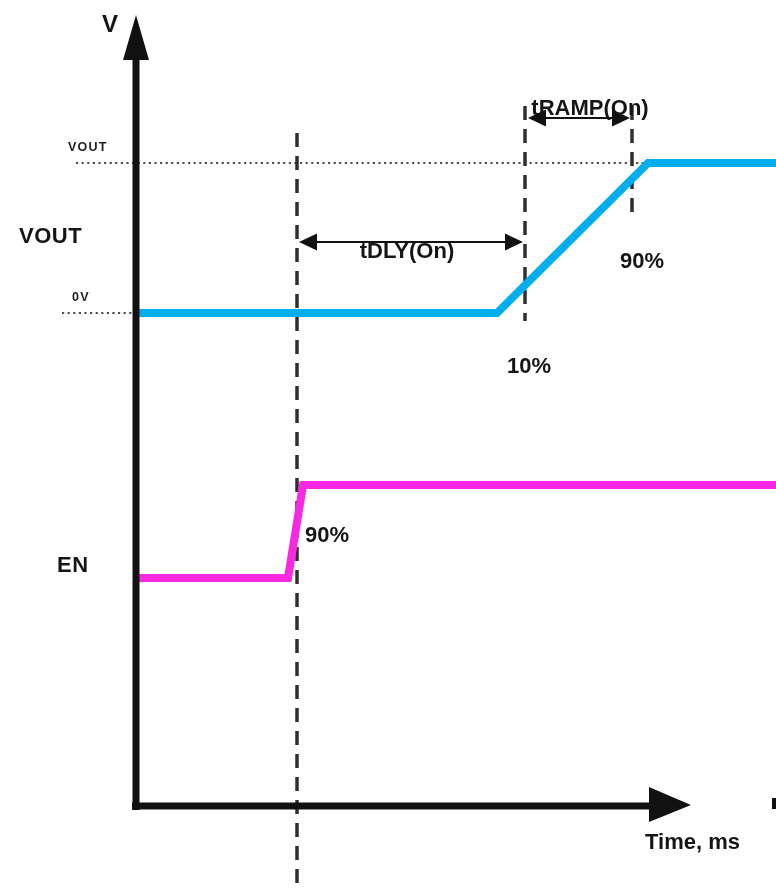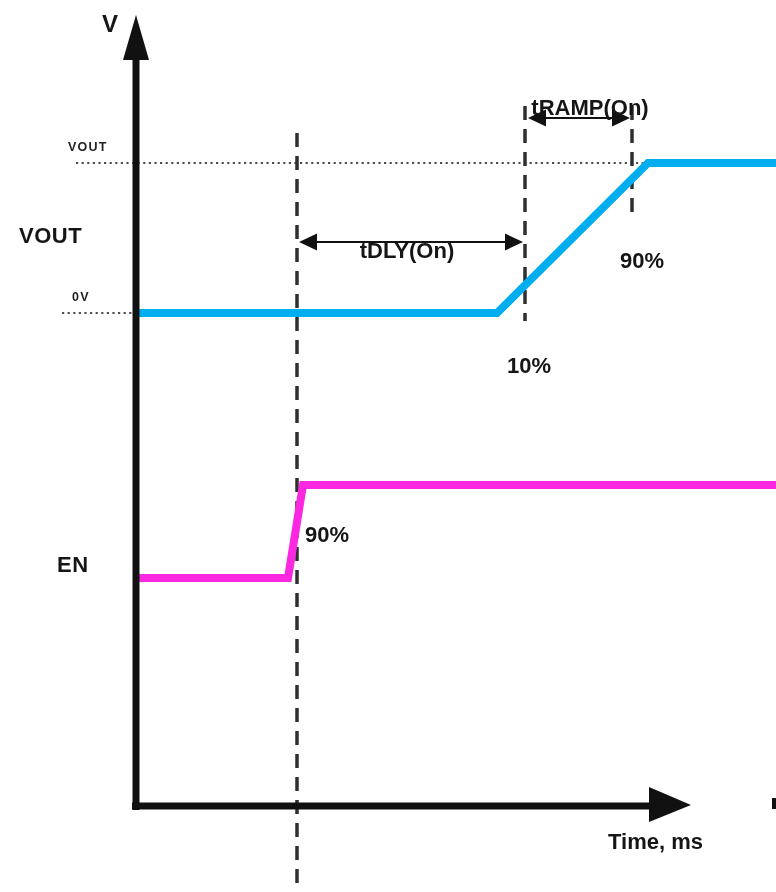--- a/index.html
+++ b/index.html
@@ -79,14 +79,14 @@
   <div class="lbl lbl-anno center" style="left:515px;top:64px;width:150px;">tRAMP(On)</div>
 
   <div class="lbl lbl-anno center" style="left:340px;top:207px;width:134px;">tDLY(On)</div>
 
   <div class="lbl lbl-anno" style="left:620px;top:217px;">90%</div>
 
   <div class="lbl lbl-anno" style="left:507px;top:322px;text-align:right;">10%</div>
 
   <div class="lbl lbl-anno" style="left:305px;top:491px;">90%</div>
 
-  <div class="lbl lbl-axis-t" style="left:608px;top:831px;text-align:center;">Time, ms</div>
+  <div class="lbl lbl-axis-t" style="left:645px;top:831px;text-align:center;">Time, ms</div>
 </div>
 
 </body></html>

